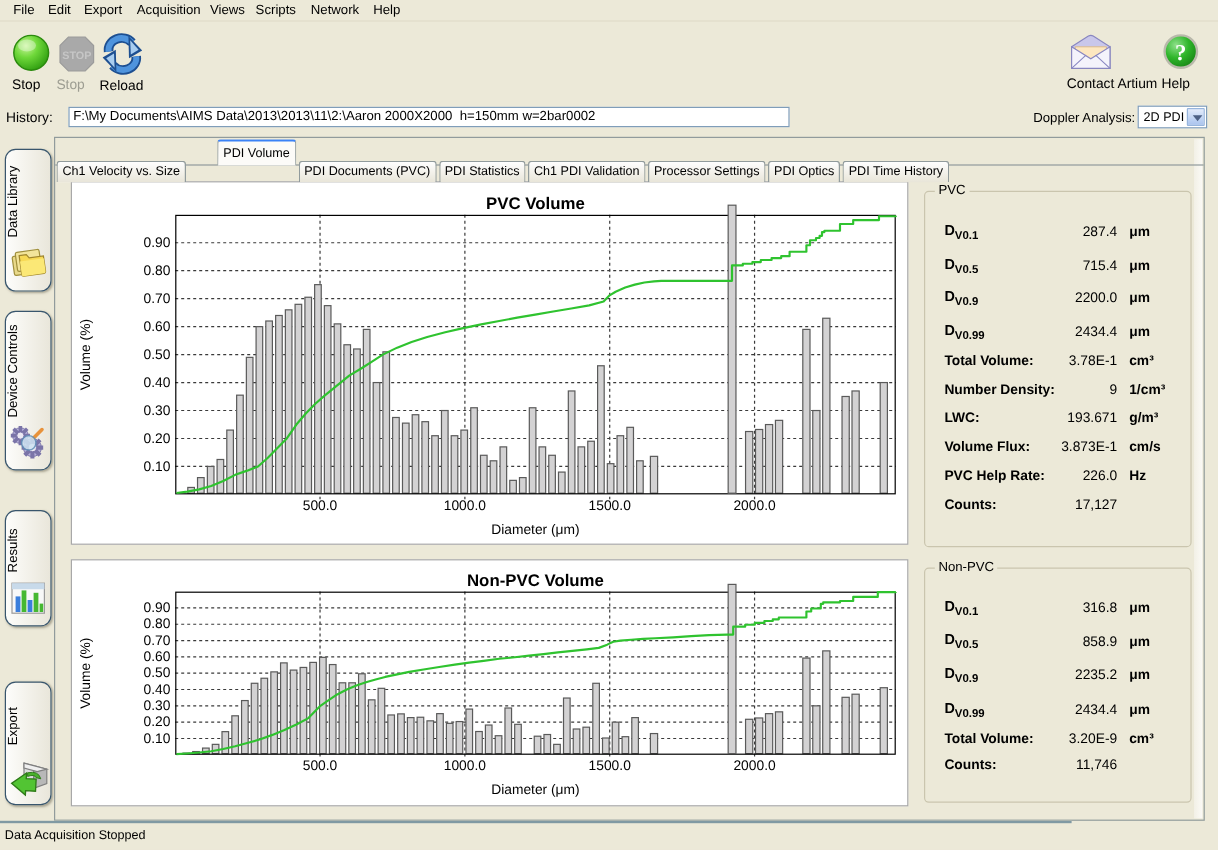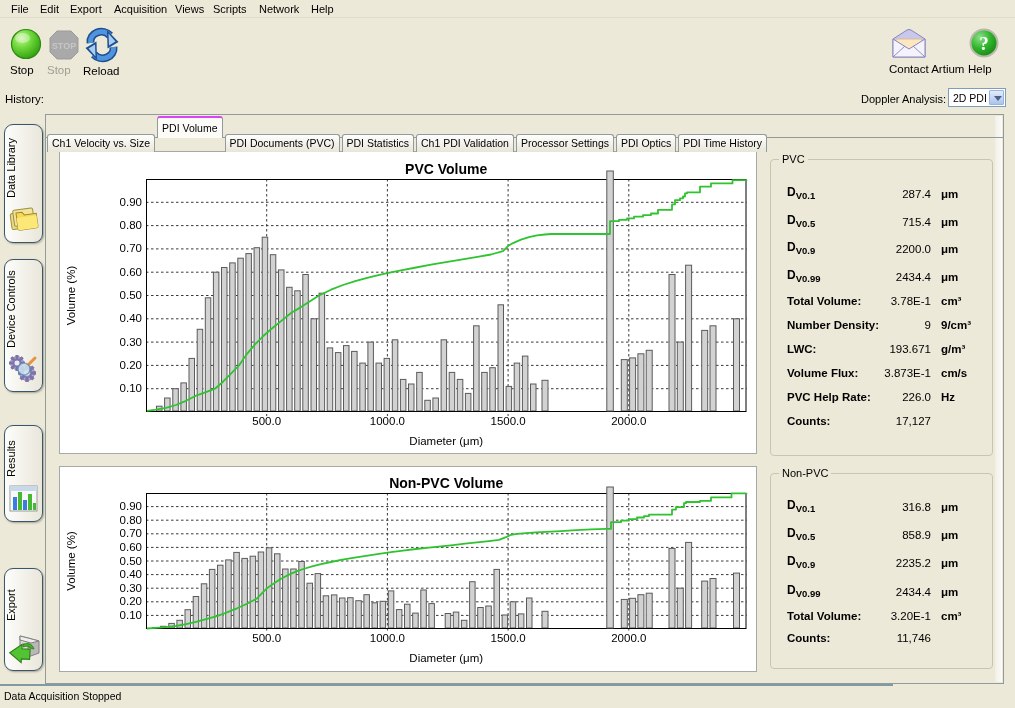--- a/index.html
+++ b/index.html
@@ -14,21 +14,21 @@
 .dopbox { position:absolute; left:948px; top:3px; width:58px; height:19px; background:#fff; border:1px solid #7f9db9; font-size:10.5px; padding:3px 0 0 4px; }
 .doparrow { position:absolute; right:1px; top:1px; width:15px; height:15px; background:linear-gradient(#e3ecfb,#aac4ee); border:1px solid #97b5dd; border-radius:1px; }
 .doparrow:after { content:""; position:absolute; left:3.5px; top:5px; border-left:4px solid transparent; border-right:4px solid transparent; border-top:5px solid #4d6185; }
 .sbtn { position:absolute; left:4px; width:39px; background:linear-gradient(90deg,#fdfdfb,#e9e6da); border:1.5px solid #39566d; border-radius:9px; box-shadow:1px 1px 2px rgba(120,115,95,0.6); }
 .sblabel { position:absolute; top:7px; left:0; width:100%; writing-mode:vertical-rl; transform:rotate(180deg); text-align:center; font-size:11px; }
 .sbicon { position:absolute; bottom:2px; left:1px; right:0; text-align:center; }
 .tabframe { position:absolute; left:45px; top:114px; width:959px; height:570px; border:1px solid #919b9c; background:#ece9d8; }
 .tabline { position:absolute; left:46px; top:137px; width:957px; height:1px; background:#919b9c; z-index:4; }
 .tabrow { position:absolute; left:47px; top:116px; height:22px; z-index:5; }
 .tab { float:left; height:18px; margin-top:18px; padding:2px 4px 0 4px; font-size:10.5px; background:linear-gradient(#fefefe,#e8e5d8); border:1px solid #919b9c; border-bottom:none; border-radius:3px 3px 0 0; margin-right:2px; color:#000; }
-.tab.sel { height:22px; margin-top:0; padding-top:4px; background:#fcfbf8; border-top:2px solid #d946ef; position:relative; z-index:6; }
+.tab.sel { height:22px; margin-top:0; padding-top:4px; background:#fcfbf8; border-top:2px solid #3b82f6; position:relative; z-index:6;margin-left:24px; }
 .redge { position:absolute; left:995px; top:116px; width:7px; height:566px; background:linear-gradient(90deg,#f2f0e6,#fbfaf6); z-index:3; }
 .panel { position:absolute; background:#fff; border:1px solid #a8a8a8; }
 .fieldset { position:absolute; left:770px; width:223px; border:1px solid #cac5ae; border-radius:4px; }
 .fieldset .legend { position:absolute; top:-7px; left:8px; background:#ece9d8; padding:0 3px; font-size:11px; }
 .dlab { position:absolute; left:16px; font-size:12px; font-weight:bold; }
 .dlab sub { font-size:9.5px; font-weight:bold; }
 .tlab { position:absolute; left:16px; font-size:11.5px; font-weight:bold; }
 .fval { position:absolute; left:80px; width:80px; font-size:11.5px; text-align:right; }
 .funit { position:absolute; left:170px; font-size:11.5px; font-weight:bold; }
 .statusbar { position:absolute; left:0; top:684px; width:893px; height:24px; background:#ece9d8; border-top:2px solid #8099a3; font-size:10.5px; padding:4px 0 0 4px; }
@@ -83,20 +83,21 @@
           <stop offset="0.5" stop-color="#2eb52a"></stop>
           <stop offset="1" stop-color="#157f13"></stop>
         </radialGradient>
       </defs>
 <circle cx="16" cy="16" r="13.5" fill="url(#hg)" stroke="#b9b9ab" stroke-width="2"></circle>
 <text x="16" y="23" font-size="19" font-weight="bold" fill="#ffffff" text-anchor="middle" font-family="Liberation Serif,serif">?</text>
 </svg><div class="lbl">Help</div></div>
 
 <div class="locrow">
 <span class="loclab">History:</span>
+<span class="locbox">F:\My Documents\AIMS Data\2013\2013\11\2:\Aaron 2000X2000&nbsp; h=150mm w=2bar0002</span>
 <span class="doplab">Doppler Analysis:</span>
 <span class="dopbox">2D PDI<span class="doparrow"></span></span>
 </div>
 
 <div class="sbtn" style="top:124px;height:119px">
 <div class="sbicon" style="height:36px"><svg width="34" height="32" viewBox="0 0 34 32">
 <g transform="rotate(-8 17 16)">
 <rect x="4" y="8" width="20" height="16" rx="1.5" fill="#e8d98a" stroke="#a08f3c" stroke-width="1"></rect>
 <rect x="7" y="5" width="20" height="16" rx="1.5" fill="#f2e49a" stroke="#a08f3c" stroke-width="1"></rect>
 <path d="M10 8 L16 8 L18 11 L30 11 L30 24 Q30 25.5 28.5 25.5 L11.5 25.5 Q10 25.5 10 24 Z" fill="#f7d954" stroke="#a0862c" stroke-width="1"></path>
@@ -363,21 +364,21 @@
     <span class="fval" style="top:83.3px">2200.0</span>
     <span class="funit" style="top:83.3px">μm</span>
     <span class="dlab" style="top:108px"><b>D</b><sub>V0.99</sub></span>
     <span class="fval" style="top:111px">2434.4</span>
     <span class="funit" style="top:111px">μm</span>
     <span class="tlab" style="top:135px">Total Volume:</span>
     <span class="fval" style="top:135px">3.78E-1</span>
     <span class="funit" style="top:135px">cm³</span>
     <span class="tlab" style="top:159px">Number Density:</span>
     <span class="fval" style="top:159px">9</span>
-    <span class="funit" style="top:159px">9/cm³</span>
+    <span class="funit" style="top:159px">1/cm³</span>
     <span class="tlab" style="top:183px">LWC:</span>
     <span class="fval" style="top:183px">193.671</span>
     <span class="funit" style="top:183px">g/m³</span>
     <span class="tlab" style="top:207px">Volume Flux:</span>
     <span class="fval" style="top:207px">3.873E-1</span>
     <span class="funit" style="top:207px">cm/s</span>
     <span class="tlab" style="top:230.5px">PVC Help Rate:</span>
     <span class="fval" style="top:230.5px">226.0</span>
     <span class="funit" style="top:230.5px">Hz</span>
     <span class="tlab" style="top:255px">Counts:</span>
@@ -392,20 +393,20 @@
     <span class="dlab" style="top:52px"><b>D</b><sub>V0.5</sub></span>
     <span class="fval" style="top:55px">858.9</span>
     <span class="funit" style="top:55px">μm</span>
     <span class="dlab" style="top:80px"><b>D</b><sub>V0.9</sub></span>
     <span class="fval" style="top:83px">2235.2</span>
     <span class="funit" style="top:83px">μm</span>
     <span class="dlab" style="top:108.5px"><b>D</b><sub>V0.99</sub></span>
     <span class="fval" style="top:111.5px">2434.4</span>
     <span class="funit" style="top:111.5px">μm</span>
     <span class="tlab" style="top:136px">Total Volume:</span>
-    <span class="fval" style="top:136px">3.20E-1</span>
+    <span class="fval" style="top:136px">3.20E-9</span>
     <span class="funit" style="top:136px">cm³</span>
     <span class="tlab" style="top:158px">Counts:</span>
     <span class="fval" style="top:158px">11,746</span>
     <span class="funit" style="top:158px"></span>
 </div>
 
 <div class="statusbar">Data Acquisition Stopped</div>
 
 </body></html>

